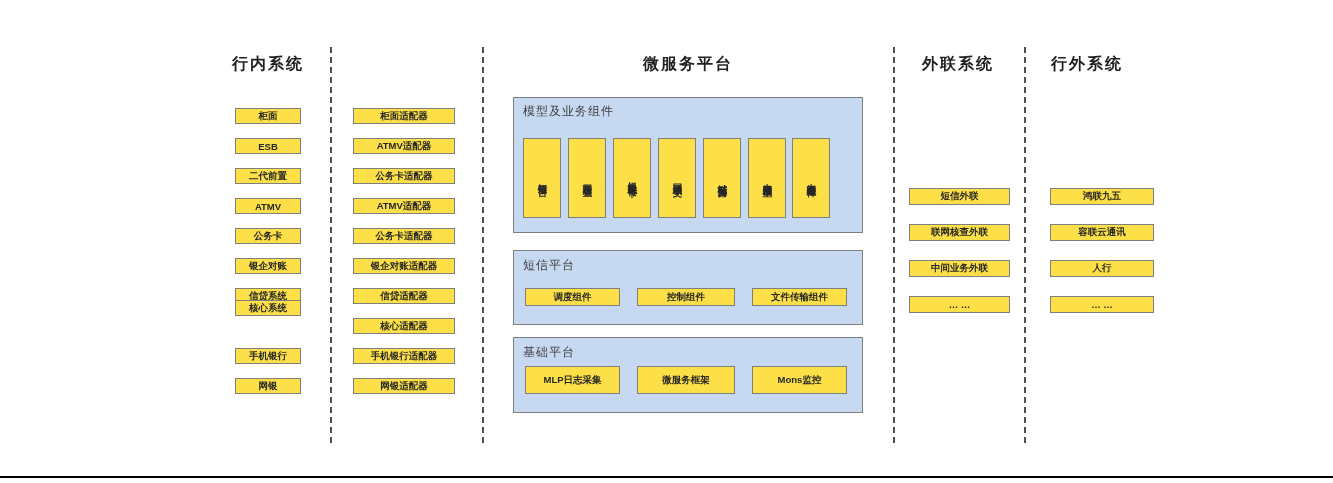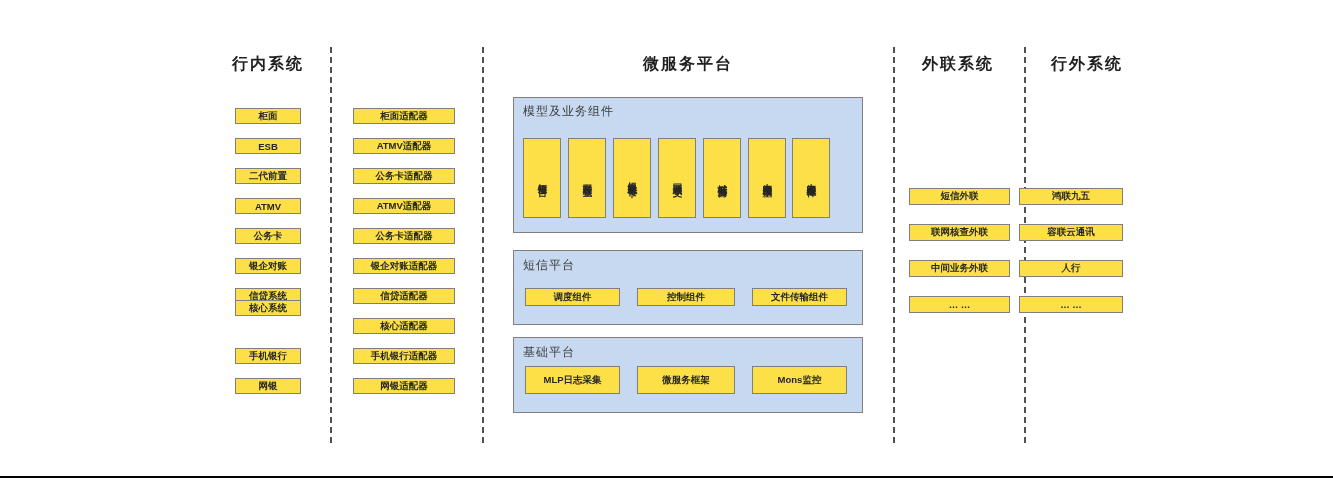--- a/index.html
+++ b/index.html
@@ -12,21 +12,21 @@
   .hdr { position:absolute; top:54px; transform:translateX(-50%); font-size:16px; font-weight:bold;
          color:#1f1f1f; letter-spacing:2px; white-space:nowrap; }
 
   .gbox { position:absolute; background:#fde047; border:1px solid #7f7f7f;
           display:flex; align-items:center; justify-content:center;
           font-size:9.5px; font-weight:bold; color:#262626; white-space:nowrap; }
 
   .c1 { left:235px; width:66px;  height:16px; }
   .c2 { left:353px; width:102px; height:16px; }
   .c4 { left:909px; width:101px; height:17px; }
-  .c5 { left:1019px; width:104px; height:17px; }
+  .c5 { left:1050px; width:104px; height:17px; }
 
   .bluebox { position:absolute; background:#c6d9f0; border:1px solid #7f7f7f; }
   .section-label { position:absolute; font-size:12px; color:#3d3d3d; letter-spacing:1px; }
 
   .vb { top:138px; width:38px; height:80px; }
   .vtext { writing-mode:vertical-lr; text-orientation:upright; letter-spacing:1px; font-size:9.5px; }
 
   .pb { top:288px; height:18px; }
   .bb { top:366px; height:28px; }
 

